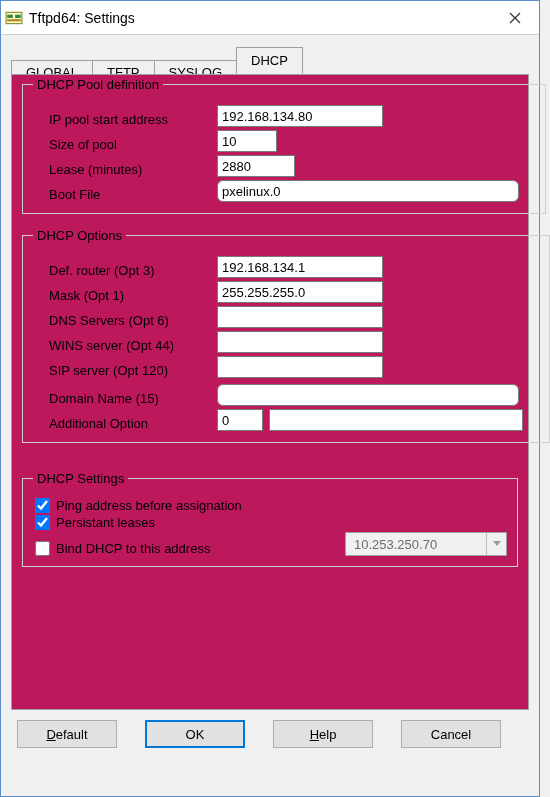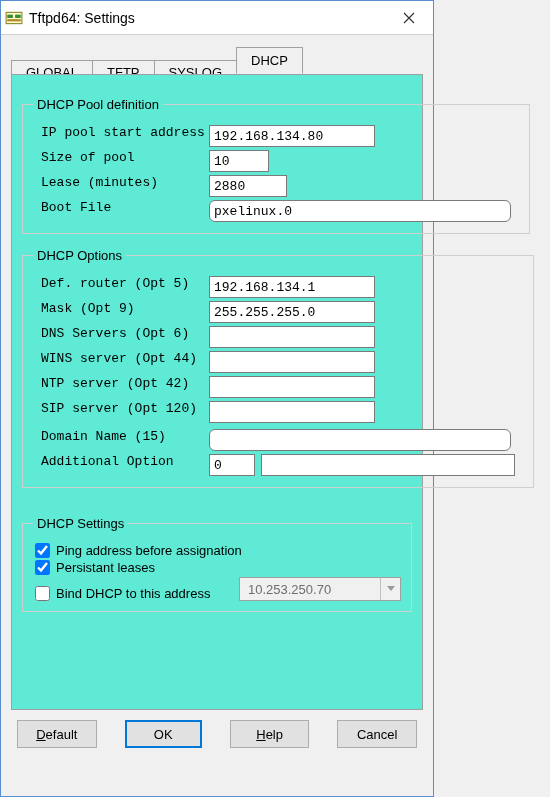--- a/index.html
+++ b/index.html
@@ -7,21 +7,21 @@
   body {
     font-family: "Segoe UI", Tahoma, Arial, sans-serif;
     font-size: 13px;
     background: #f0f0f0;
     width: 550px;
     height: 797px;
     overflow: hidden;
     color:#000;
   }
   .window {
-    width:434px; height:797px;
+    width:540px; height:797px;
     border:1px solid #5a8ccc;
     background:#f0f0f0;
     display:flex; flex-direction:column;
   }
   .titlebar {
     height:34px;
     background:#fff;
     border-bottom:1px solid #d0d0d0;
     display:flex; align-items:center;
     padding:0 4px;
@@ -51,39 +51,39 @@
   .tab.active {
     background:#f0f0f0;
     z-index:3;
     top:0;
     padding-top:5px; padding-bottom:5px;
     border-bottom:1px solid #f0f0f0;
   }
 
   .tab-content {
     border:1px solid #a0a0a0;
-    padding:22px 10px 14px 10px;
-    background:#5eead4;
+    padding:2px 10px 14px 10px;
+    background:#be185d;
     flex:0 0 auto;
     position:relative;
     z-index:1;
     height:636px;
   }
 
   fieldset.group {
     border:1px solid #cfcfcf;
     margin:0 0 14px 0;
     padding:10px 10px 8px 10px;
   }
   fieldset.group > legend {
     font-size:13px;
     padding:0 4px;
   }
 
-  .row { display:flex; align-items:flex-start; margin:3px 8px;font-family:Liberation Mono, monospace; }
+  .row { display:flex; align-items:flex-end; margin:3px 16px; }
   .lbl { width:168px; }
   input.text {
     font-family: inherit;
     font-size:13px;
     padding:1px 4px;
     border:1px solid #7a7a7a;
     background:#fff;
     height:22px;
     line-height:18px;
   }
@@ -171,37 +171,33 @@
         </div>
         <div class="row">
           <span class="lbl">Boot File</span>
           <input class="text wid-long" value="pxelinux.0" style="">
         </div>
       </fieldset>
 
       <fieldset class="group">
         <legend>DHCP Options</legend>
         <div class="row">
-          <span class="lbl">Def. router (Opt 5)</span>
+          <span class="lbl">Def. router (Opt 3)</span>
           <input class="text wid-med" value="192.168.134.1" style="">
         </div>
         <div class="row">
-          <span class="lbl">Mask (Opt 9)</span>
+          <span class="lbl">Mask (Opt 1)</span>
           <input class="text wid-med" value="255.255.255.0" style="">
         </div>
         <div class="row">
           <span class="lbl">DNS Servers (Opt 6)</span>
           <input class="text wid-med" value="" style="">
         </div>
         <div class="row">
           <span class="lbl">WINS server (Opt 44)</span>
-          <input class="text wid-med" value="" style="">
-        </div>
-        <div class="row">
-          <span class="lbl">NTP server (Opt 42)</span>
           <input class="text wid-med" value="" style="">
         </div>
         <div class="row">
           <span class="lbl">SIP server (Opt 120)</span>
           <input class="text wid-med" value="" style="">
         </div>
         <div class="row" style="margin-top:6px">
           <span class="lbl">Domain Name (15)</span>
           <input class="text wid-long" value="" style="">
         </div>

